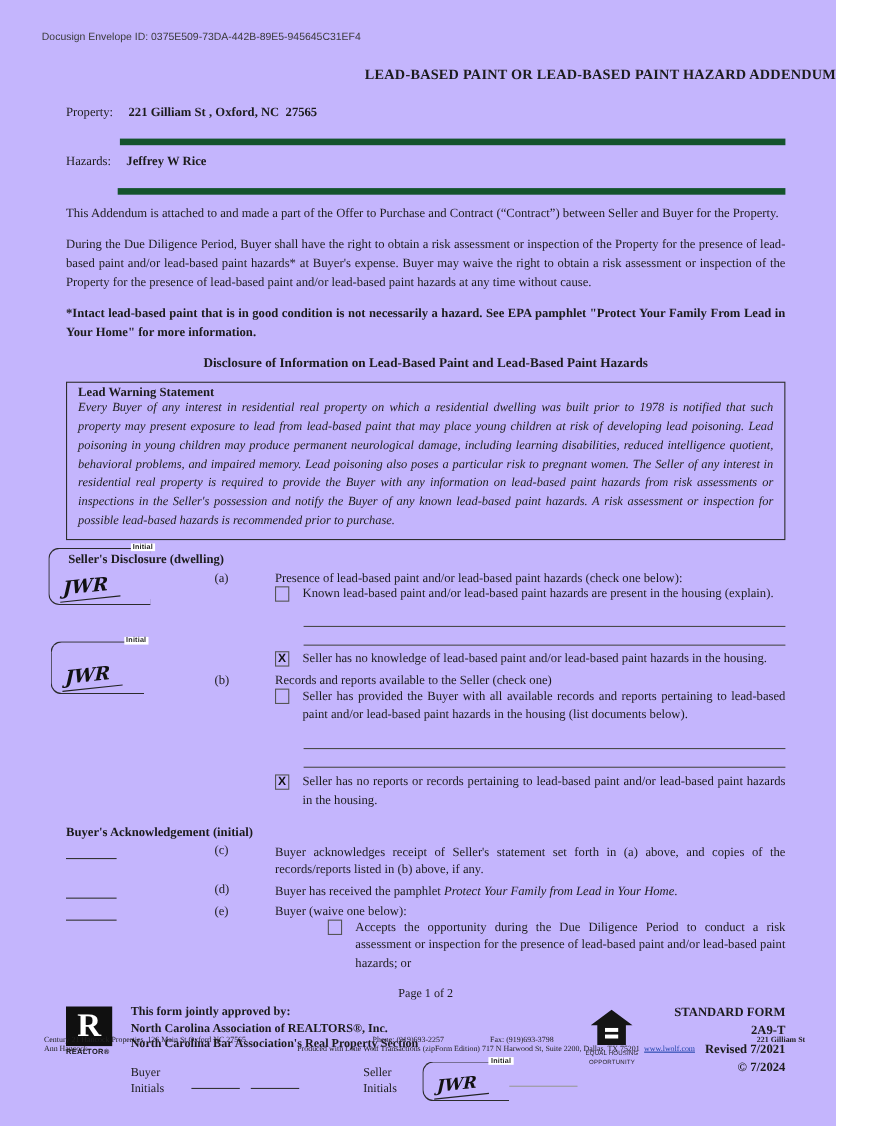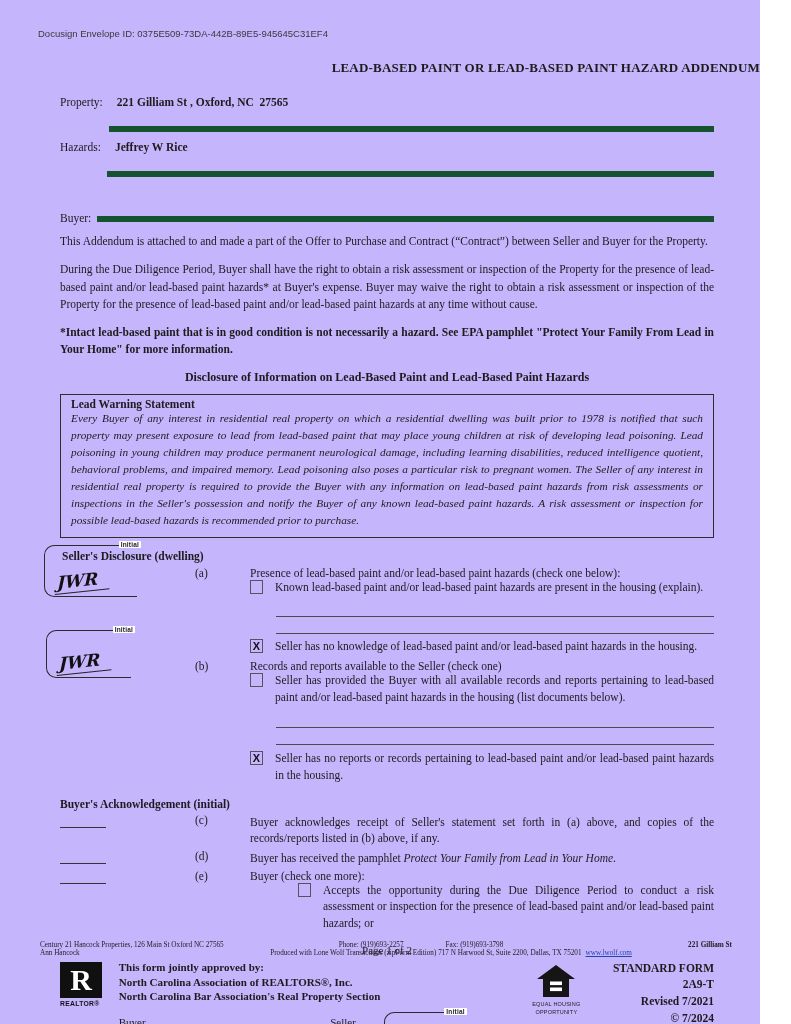--- a/index.html
+++ b/index.html
@@ -104,24 +104,20 @@
   <div class="content">
 
     <div class="field-row">
       <span class="f-label">Property:</span>
       <span class="f-value">221 Gilliam St , Oxford, NC  27565</span>
     </div>
     <div class="field-row">
       <span class="f-label">Hazards:</span>
       <span class="f-value">Jeffrey W Rice</span>
     </div>
-    <div class="field-row">
-      <span class="f-label">Buyer:</span>
-      <span class="f-value"></span>
-    </div>
 
     <p class="para">This Addendum is attached to and made a part of the Offer to Purchase and Contract (“Contract”) between Seller and Buyer for the Property.</p>
     <p class="para">During the Due Diligence Period, Buyer shall have the right to obtain a risk assessment or inspection of the Property for the presence of lead-based paint and/or lead-based paint hazards* at Buyer's expense.  Buyer may waive the right to obtain a risk assessment or inspection of the Property for the presence of lead-based paint and/or lead-based paint hazards at any time without cause.</p>
     <p class="para intact">*Intact lead-based paint that is in good condition is not necessarily a hazard.  See EPA pamphlet "Protect Your Family From Lead in Your Home" for more information.</p>
 
     <div class="disc-heading">Disclosure of Information on Lead-Based Paint and Lead-Based Paint Hazards</div>
 
     <div class="warning-box">
       <div class="warning-heading">Lead Warning Statement</div>
       <div class="warning-body">Every Buyer of any interest in residential real property on which a residential dwelling was built prior to 1978 is notified that such property may present exposure to lead from lead-based paint that may place young children at risk of developing lead poisoning. Lead poisoning in young children may produce permanent neurological damage, including learning disabilities, reduced intelligence quotient, behavioral problems, and impaired memory.  Lead poisoning also poses a particular risk to pregnant women. The Seller of any interest in residential real property is required to provide the Buyer with any information on lead-based paint hazards from risk assessments or inspections in the Seller's possession and notify the Buyer of any known lead-based paint hazards.  A risk assessment or inspection for possible lead-based hazards is recommended prior to purchase.</div>
@@ -200,21 +196,21 @@
       <span class="letter">(d)</span>
       <div class="ack-text"><span>Buyer has received the pamphlet </span><i>Protect Your Family from Lead in Your Home</i><span>.</span></div>
     </div>
 
     <div class="frow">
       <span>
           <span class="init-line"></span>
         </span>
       <span class="letter">(e)</span>
       <div>
-        <div>Buyer (check one more):</div>
+        <div>Buyer (waive one below):</div>
         <div class="opt-row sub-opt">
           <span class="cb"><span></span></span>
           <span class="opt-text">Accepts the opportunity during the Due Diligence Period to conduct a risk assessment or inspection for the presence of lead-based paint and/or lead-based paint hazards; or</span>
         </div>
       </div>
     </div>
 
     <div class="page-num">Page 1 of 2</div>
 
     <div class="footer-main">

